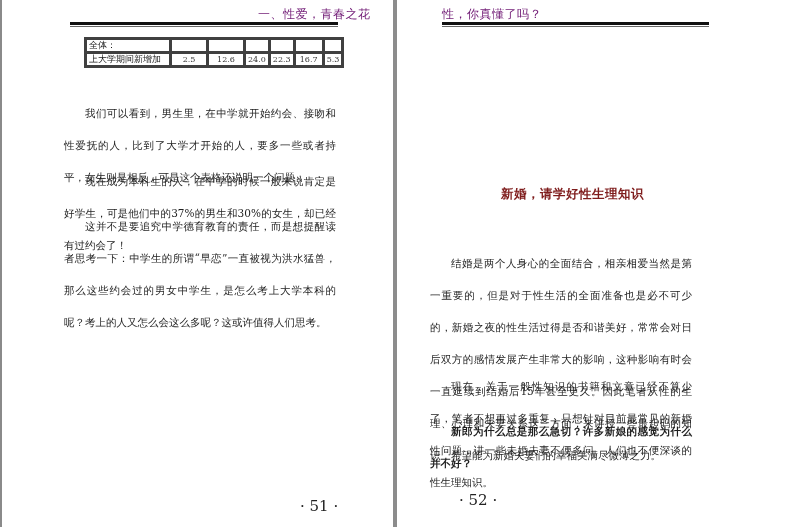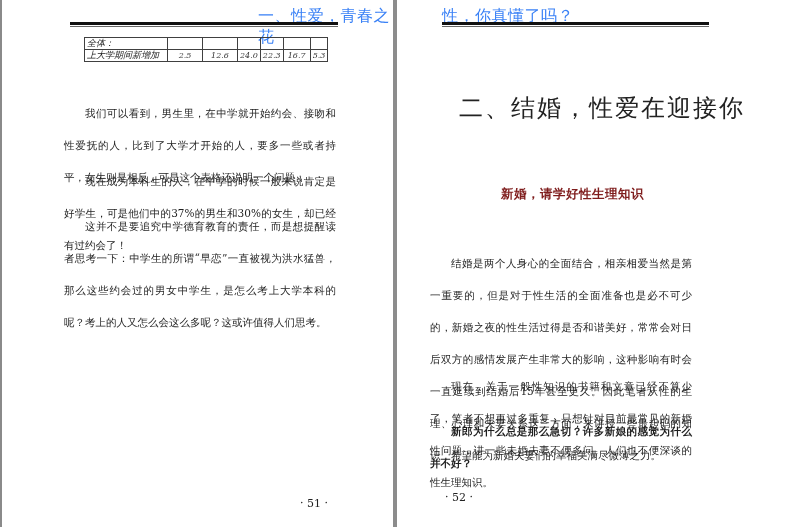--- a/index.html
+++ b/index.html
@@ -8,36 +8,36 @@
       background: #ffffff;
       font-family: "DejaVu Serif", "Liberation Serif", serif;
       color: #1a1a1a;
     }
     .left-edge { position: absolute; left: 0; top: 0; width: 2px; height: 527px; background: #8a8a8a; }
     .gutter { position: absolute; left: 393px; top: 0; width: 4px; height: 527px; background: #8c8c8c; }
     .page { position: absolute; top: 0; height: 527px; }
     .page-left { left: 2px; width: 391px; }
     .page-right { left: 397px; width: 392px; }
 
-    .running-head { position: absolute; font-size: 16px; letter-spacing: 0.5px; color: #3b82f6; }
+    .running-head { position: absolute; font-size: 12px; letter-spacing: 0.5px; color: #701a75; }
     .rule-thick { position: absolute; height: 3px; background: #111; }
     .rule-thin { position: absolute; height: 1px; background: #666; }
 
     .stat-table { position: absolute; left: 82px; top: 37px; border-collapse: collapse; font-size: 8px; }
-    .stat-table td { border: 1px solid #404040; height: 11px; padding: 0 2px; line-height: 11px; white-space: nowrap; font-style: italic; }
+    .stat-table td { border: 3px solid #404040; height: 11px; padding: 0 2px; line-height: 11px; white-space: nowrap; }
     .stat-table td.num { text-align: center; color: #333; }
     .stat-table td.lbl { width: 78px; font-size: 9px; }
 
     .para { position: absolute; font-size: 10.5px; line-height: 32px; text-align: justify; margin: 0; color: #1e1e1e; }
     .para.indent { text-indent: 2em; }
     .para.bold { font-family: "DejaVu Sans", "Liberation Sans", sans-serif; font-weight: bold; font-size: 10.5px; }
 
     .chapter-title { position: absolute; left: 62px; top: 92px; font-size: 24px; letter-spacing: 2px; color: #222; font-weight: normal; margin: 0; }
     .section-title { position: absolute; left: 104px; top: 186px; font-family: "DejaVu Sans", "Liberation Sans", sans-serif; font-weight: bold; font-size: 12.5px; letter-spacing: 0.5px; color: #7f1d1d; margin: 0; }
-    .folio { position: absolute; font-size: 11px; color: #222; }
+    .folio { position: absolute; font-size: 15px; color: #222; }
   </style>
 </head>
 <body>
 
 <div class="left-edge"></div>
 
 <div class="page page-left">
   <div class="running-head" style="left:256px; top:6px;">一、性爱，青春之花</div>
   <div class="rule-thick" style="left:68px; top:22px; width:268px;"></div>
   <div class="rule-thin" style="left:68px; top:26px; width:268px;"></div>
@@ -72,21 +72,20 @@
   <div class="folio" style="left:298px; top:497px;">· 51 ·</div>
 </div>
 
 <div class="gutter"></div>
 
 <div class="page page-right">
   <div class="running-head" style="left:45px; top:6px;">性，你真懂了吗？</div>
   <div class="rule-thick" style="left:45px; top:22px; width:267px;"></div>
   <div class="rule-thin" style="left:45px; top:26px; width:267px;"></div>
 
-  <h1 class="chapter-title">二、结婚，性爱在迎接你</h1>
   <h2 class="section-title">新婚，请学好性生理知识</h2>
 
   <p class="para indent" style="left:33px; top:235px; width:262px;margin-top:12px;">结婚是两个人身心的全面结合，相亲相爱当然是第一重要的，但是对于性生活的全面准备也是必不可少的，新婚之夜的性生活过得是否和谐美好，常常会对日后双方的感情发展产生非常大的影响，这种影响有时会一直延续到结婚后15年甚至更久。因此笔者从性的生理、心理和夫妻关系这三方面，来讲授一些最起码的知识，希望能为新婚夫妻们的幸福美满尽微薄之力。</p>
   <p class="para indent bold" style="left:33px; top:415px; width:262px;">新郎为什么总是那么急切？许多新娘的感觉为什么并不好？</p>
   <p class="para indent" style="left:33px; top:370px; width:262px;">现在，关于一般性知识的书籍和文章已经不算少了，笔者不想再过多重复，只想针对目前最常见的新婚性问题，讲一些未婚夫妻不便多问、人们也不便深谈的性生理知识。</p>
 
-  <div class="folio" style="left:48px; top:491px;">· 52 ·</div>
+  <div class="folio" style="left:62px; top:491px;">· 52 ·</div>
 </div>
 
 </body></html>

